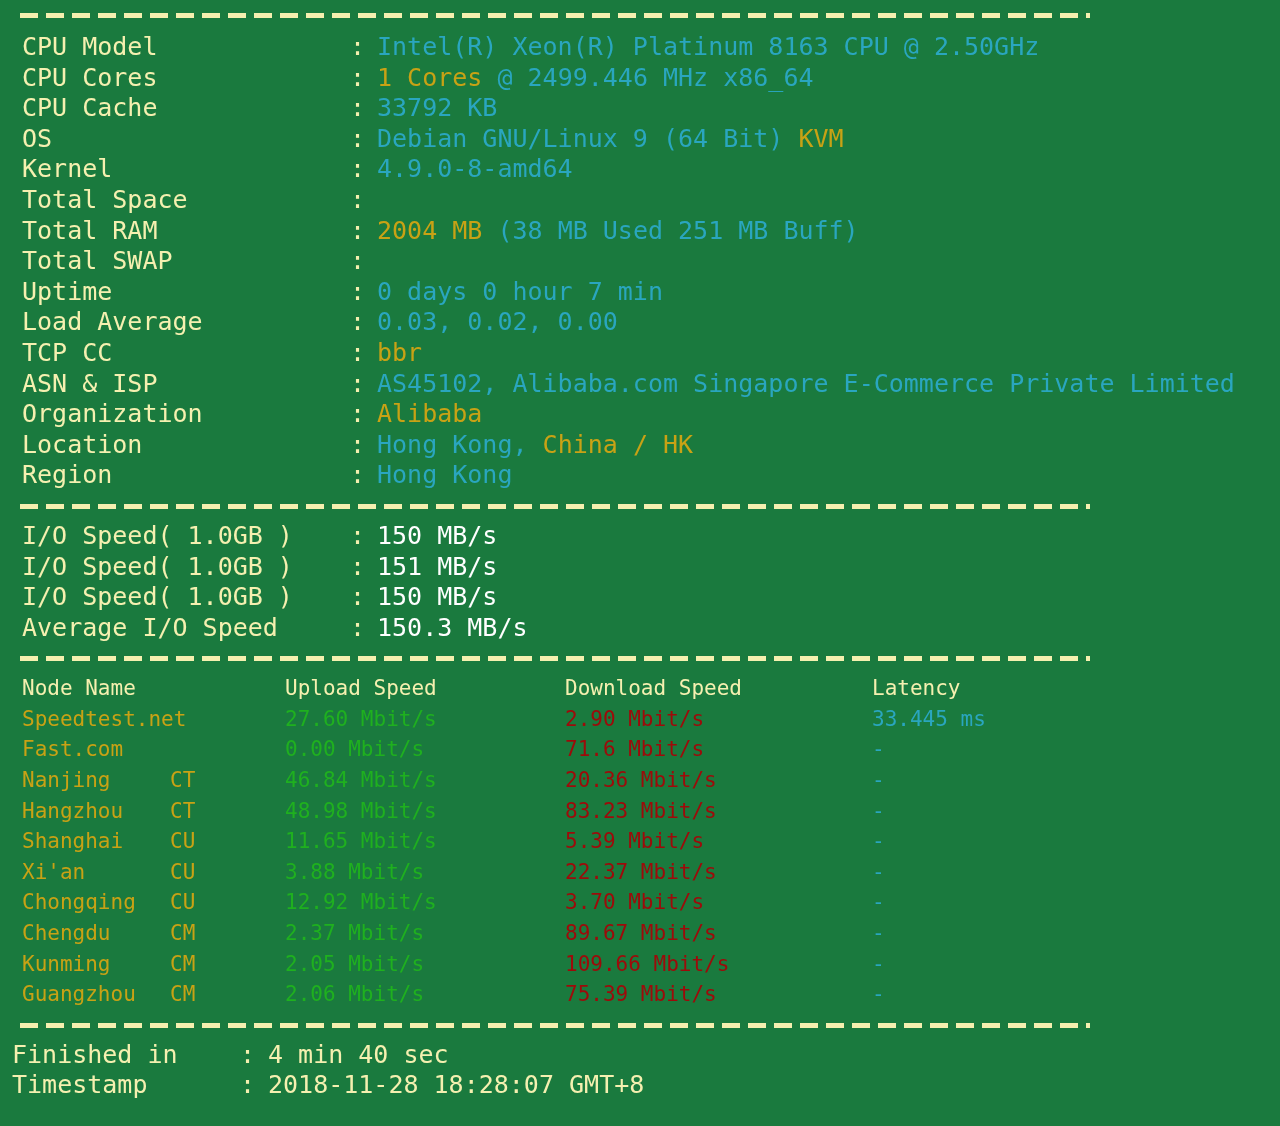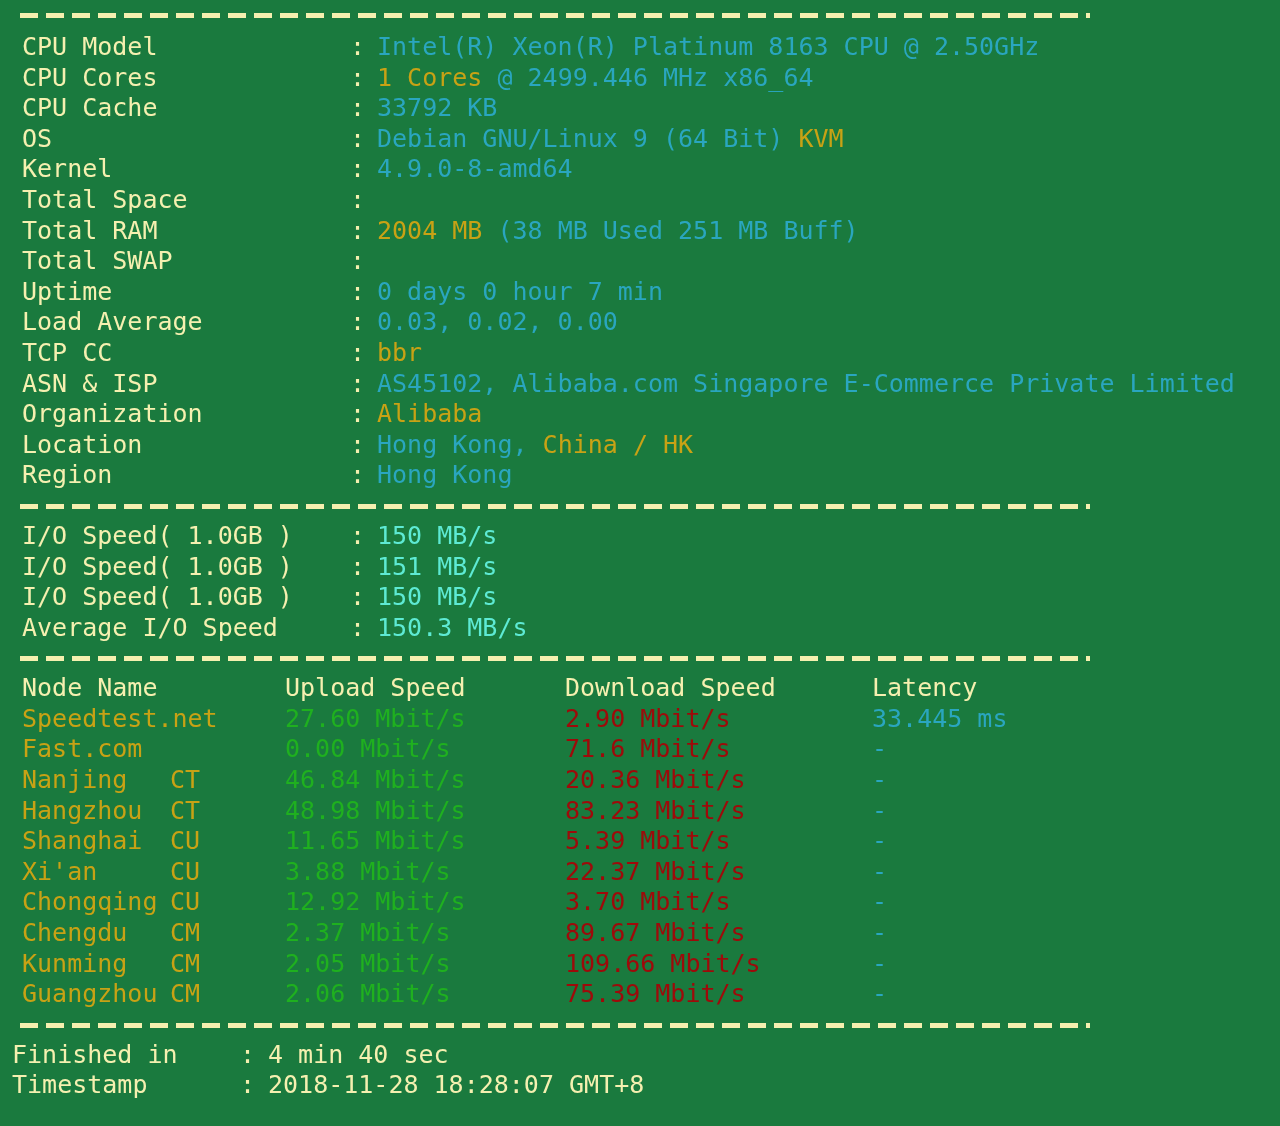--- a/index.html
+++ b/index.html
@@ -47,21 +47,21 @@
     color: #f5f0b0;
   }
   .value {
     position: absolute;
     left: 377px;
     top: 0;
   }
 
   .c-cyan   { color: #2aa6bf; }
   .c-gold   { color: #c8a215; }
-  .c-olive  { color: #5eead4; }
+  .c-olive  { color: #ffffff; }
   .c-green  { color: #1fb01f; }
   .c-red    { color: #9e0a0a; }
 
   
   .sep {
     height: 30px;
     position: relative;
   }
   .sep .rule {
     position: absolute;
@@ -84,21 +84,21 @@
   #io-block    { padding-top: 0px; }
   #node-block  { padding-top: 0px; }
   #footer-block{ padding-top: 0px; }
 
   
   .node-line {
     position: relative;
     height: 30.6px;
     line-height: 30.6px;
     white-space: pre;
-    font-size: 25px;
+    font-size: 21px;
     padding-left: 10px;
   }
   .col-name  { position: absolute; left: 22px;  top: 0; }
   .col-isp   { position: absolute; left: 170px; top: 0; }
   .col-up    { position: absolute; left: 285px; top: 0; }
   .col-down  { position: absolute; left: 565px; top: 0; }
   .col-lat   { position: absolute; left: 872px; top: 0; }
 
   .node-head { color: #f5f0b0; }
 

